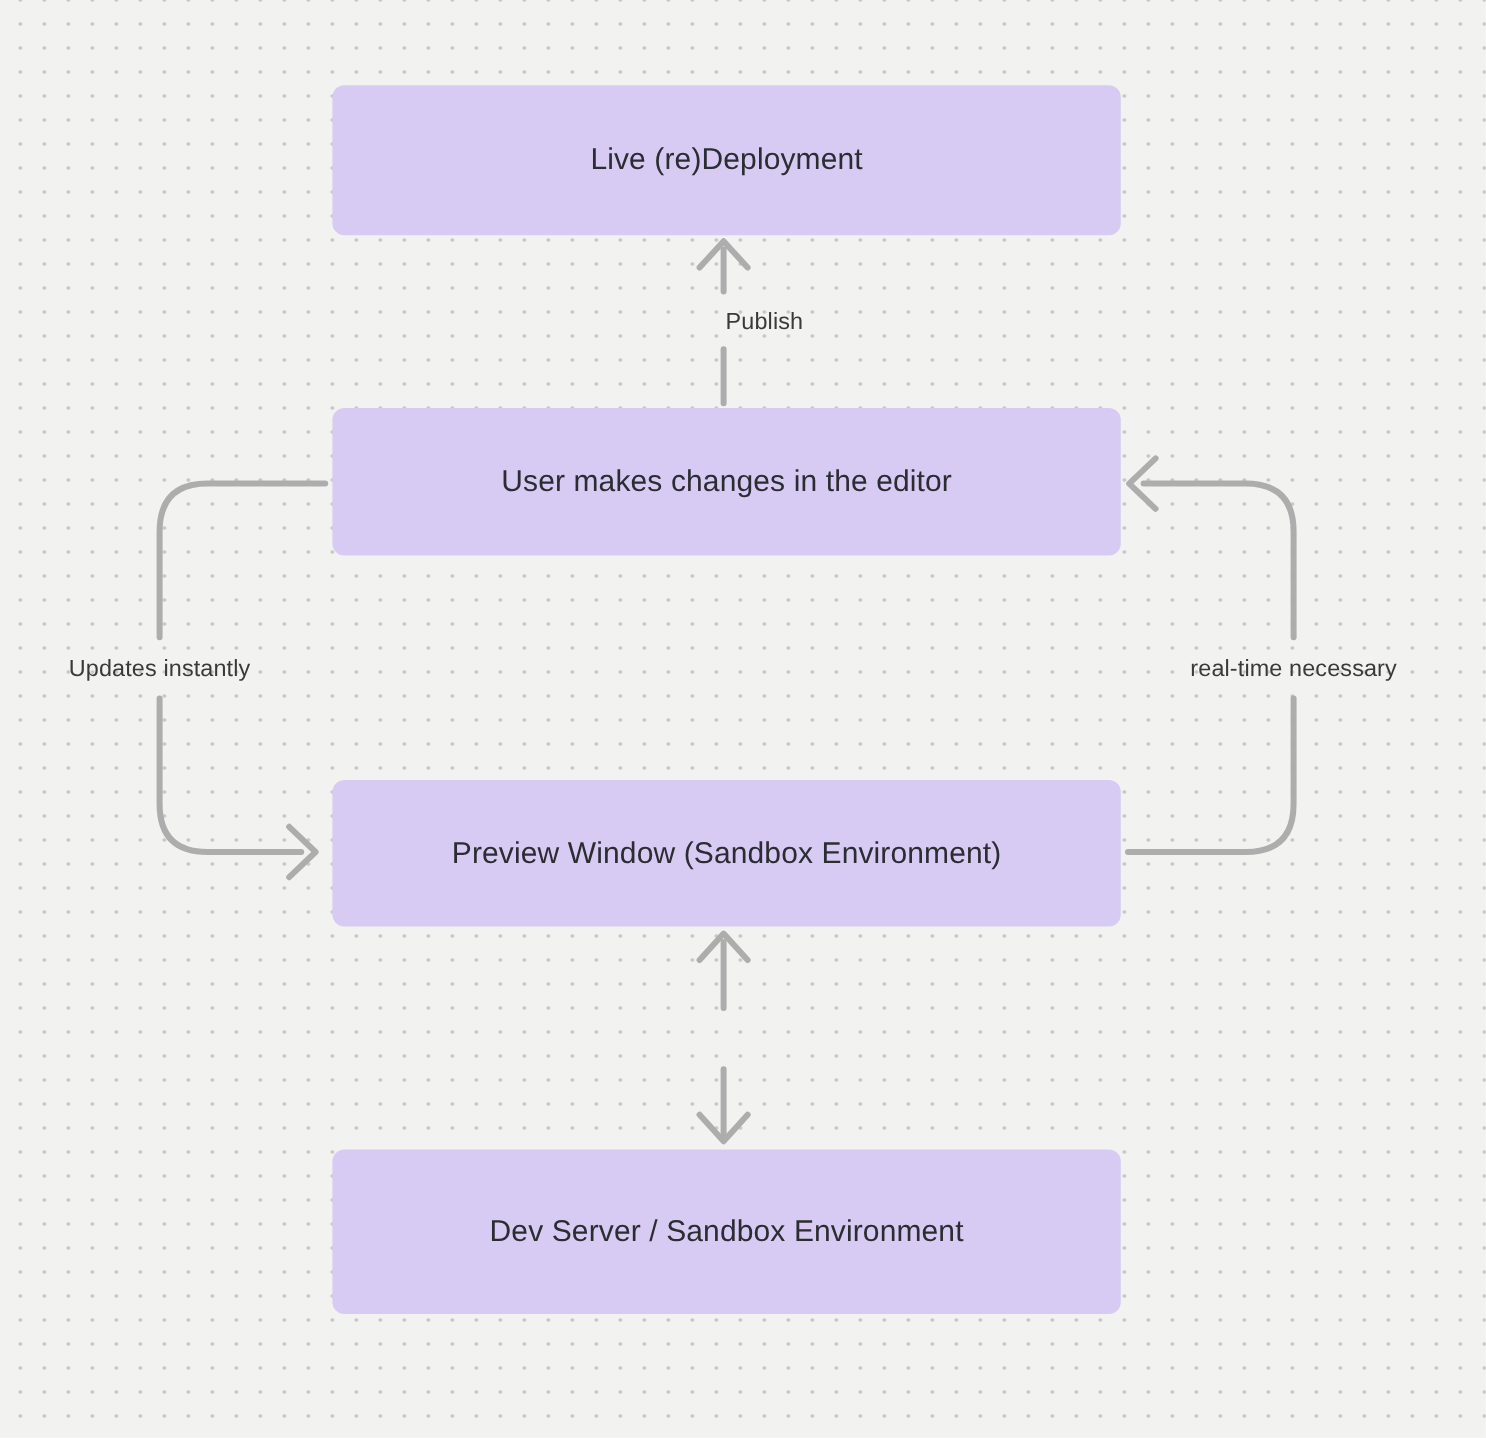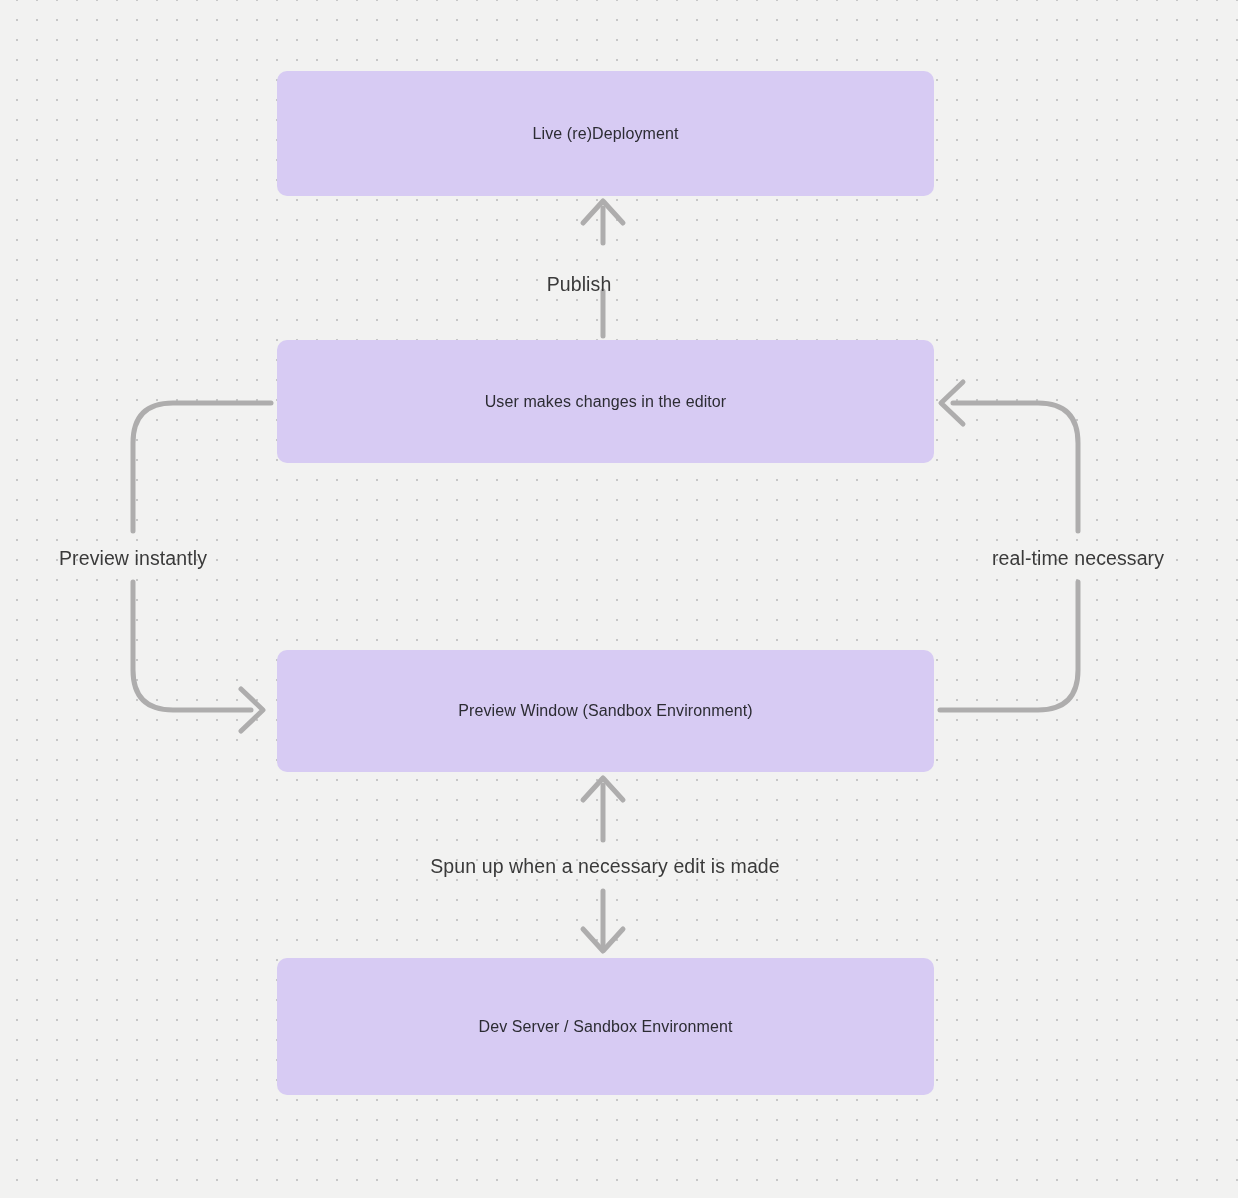--- a/index.html
+++ b/index.html
@@ -21,21 +21,21 @@
     position: absolute;
     left: 277px;
     width: 657px;
     background: #d7cbf3;
     border-radius: 10px;
     display: flex;
     align-items: center;
     justify-content: center;
   }
   .node span {
-    font-size: 16px;
+    font-size: 25px;
     font-weight: 400;
     color: #2c2c33;
     letter-spacing: 0.1px;
     text-align: right;
   }
   .node-1 { top: 71px;  height: 125px; }
   .node-2 { top: 340px; height: 123px; }
   .node-3 { top: 650px; height: 122px; }
   .node-4 { top: 958px; height: 137px; }
   .edges {
@@ -54,21 +54,21 @@
   }
   .edge-label {
     position: absolute;
     transform: translate(-50%, -50%);
     white-space: nowrap;
     font-size: 19.5px;
     font-weight: 400;
     color: #3a3a3a;
     letter-spacing: 0.1px;
   }
-  .label-publish  { left: 579px;  top: 269px; margin-top: 15px; }
+  .label-publish  { left: 637px;  top: 269px; }
   .label-updates  { left: 133px;  top: 558px; }
   .label-feedback { left: 1078px; top: 558px; }
   .label-spunup   { left: 605px;  top: 866px; }
 </style>
 </head>
 <body>
 
 <div class="canvas">
 
   <svg class="edges" viewBox="0 0 1238 1198" xmlns="http://www.w3.org/2000/svg">
@@ -109,17 +109,16 @@
 
   <div class="node node-3">
     <span>Preview Window (Sandbox Environment)</span>
   </div>
 
   <div class="node node-4">
     <span>Dev Server / Sandbox Environment</span>
   </div>
 
   <div class="edge-label label-publish">Publish</div>
-  <div class="edge-label label-updates">Preview instantly</div>
+  <div class="edge-label label-updates">Updates instantly</div>
   <div class="edge-label label-feedback">real-time necessary</div>
-  <div class="edge-label label-spunup">Spun up when a necessary edit is made</div>
 
 </div>
 
 </body></html>

